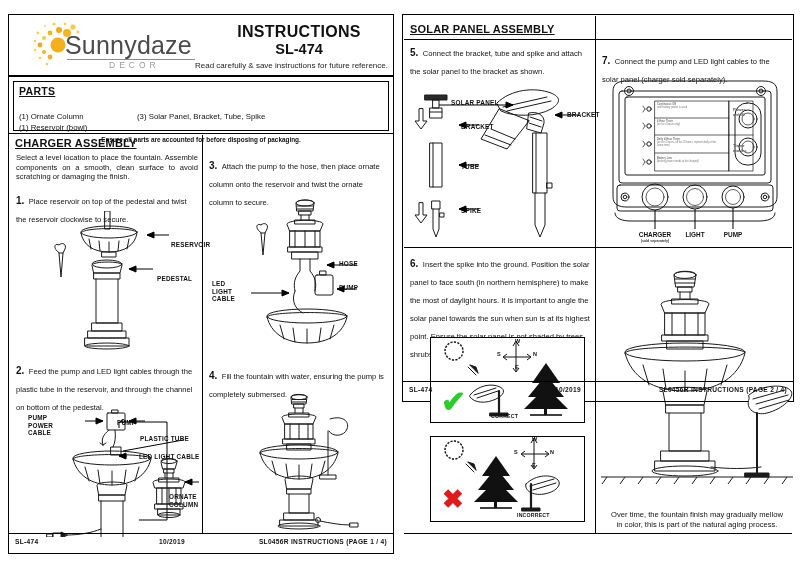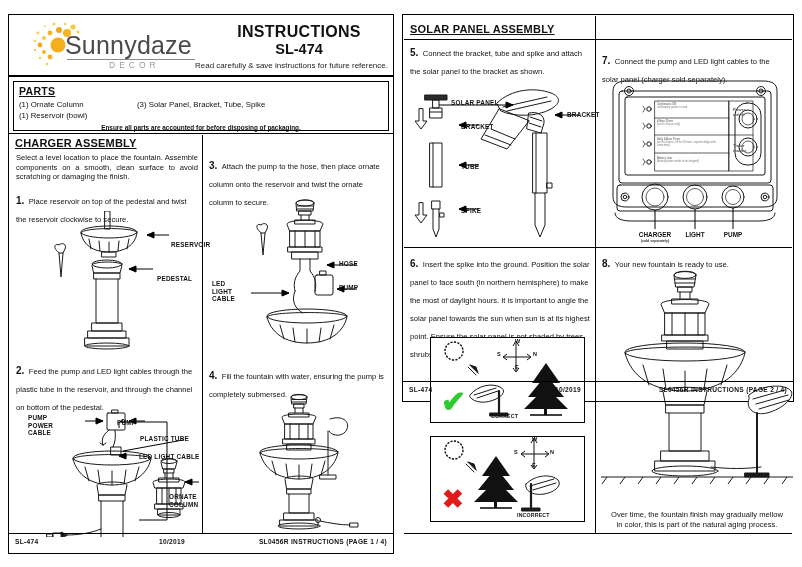--- a/index.html
+++ b/index.html
@@ -17,21 +17,21 @@
   .logoUnderline{position:absolute;left:36px;top:36px;width:128px;height:1px;background:#8a8a8a;}
   .logoSub{position:absolute;left:78px;top:37px;font-size:8.5px;letter-spacing:4px;color:#9a9a9a;}
   .sunSvg{position:absolute;left:0px;top:-2px;}
 
   .instrTitle{position:absolute;left:200px;top:8px;width:180px;text-align:center;font-size:16px;font-weight:bold;letter-spacing:.3px;}
   .instrCode{position:absolute;left:200px;top:26px;width:180px;text-align:center;font-size:14.5px;font-weight:bold;}
   .instrNote{position:absolute;left:186px;top:46px;width:196px;text-align:left;font-size:8px;color:#222;}
 
   .partsBox{position:absolute;left:4px;top:66px;right:4px;height:50px;border:1px solid #000;box-sizing:border-box;padding:3px 5px;}
   .partsTitle{font-size:10.5px;font-weight:bold;text-decoration:underline;letter-spacing:.3px;}
-  .partsGrid{display:flex;margin-top:3px;}
+  .partsGrid{display:flex;margin-top:15px;}
   .partsCol{font-size:7.8px;line-height:10.5px;}
   .pc1{width:118px;}
   .pc2{width:130px;}
   .pc3{width:auto;}
   .partsFoot{text-align:center;font-size:6.4px;font-weight:bold;margin-top:3px;}
 
   .sectionTitle{position:absolute;font-size:11px;font-weight:bold;text-decoration:underline;letter-spacing:.2px;}
 
   .colDiv{position:absolute;width:1px;background:#000;}
   .hDiv{position:absolute;height:1px;background:#000;}
@@ -548,24 +548,20 @@
     <div class="panelSide" style="left:330px;top:92px;width:22px;">Power on/off</div>
     <div class="panelSide" style="left:330px;top:128px;width:22px;">Timer modes</div>
 
     <div class="ctlLbl" style="left:222px;top:216px;width:60px;">CHARGER</div>
     <div class="ctlSub" style="left:222px;top:224px;width:60px;">(sold separately)</div>
     <div class="ctlLbl" style="left:262px;top:216px;width:60px;">LIGHT</div>
     <div class="ctlLbl" style="left:300px;top:216px;width:60px;">PUMP</div>
 
     <div class="hDiv" style="left:193px;top:232px;width:196px;"></div>
 
-    <div style="position:absolute;left:199px;top:238px;width:182px;">
-      <span class="stepnum">8.</span>
-      <span class="body-t">Your new fountain is ready to use.</span>
-    </div>
 
     <svg style="position:absolute;left:196px;top:252px;" width="196" height="232" viewBox="0 0 196 232">
       <g class="ink">
 
         <ellipse cx="86" cy="8" rx="11" ry="3.4"></ellipse>
         <path d="M75 8 C75 3 97 3 97 8 L95 20 L77 20 Z"></path>
         <path d="M76 12 h20 M76 16 h20"></path>
         <path d="M79 20 h14 v5 h-14z"></path>
         <path d="M81 25 L81 32 M91 25 L91 32"></path>
         <path d="M73 32 h26 v5 h-26z"></path>

